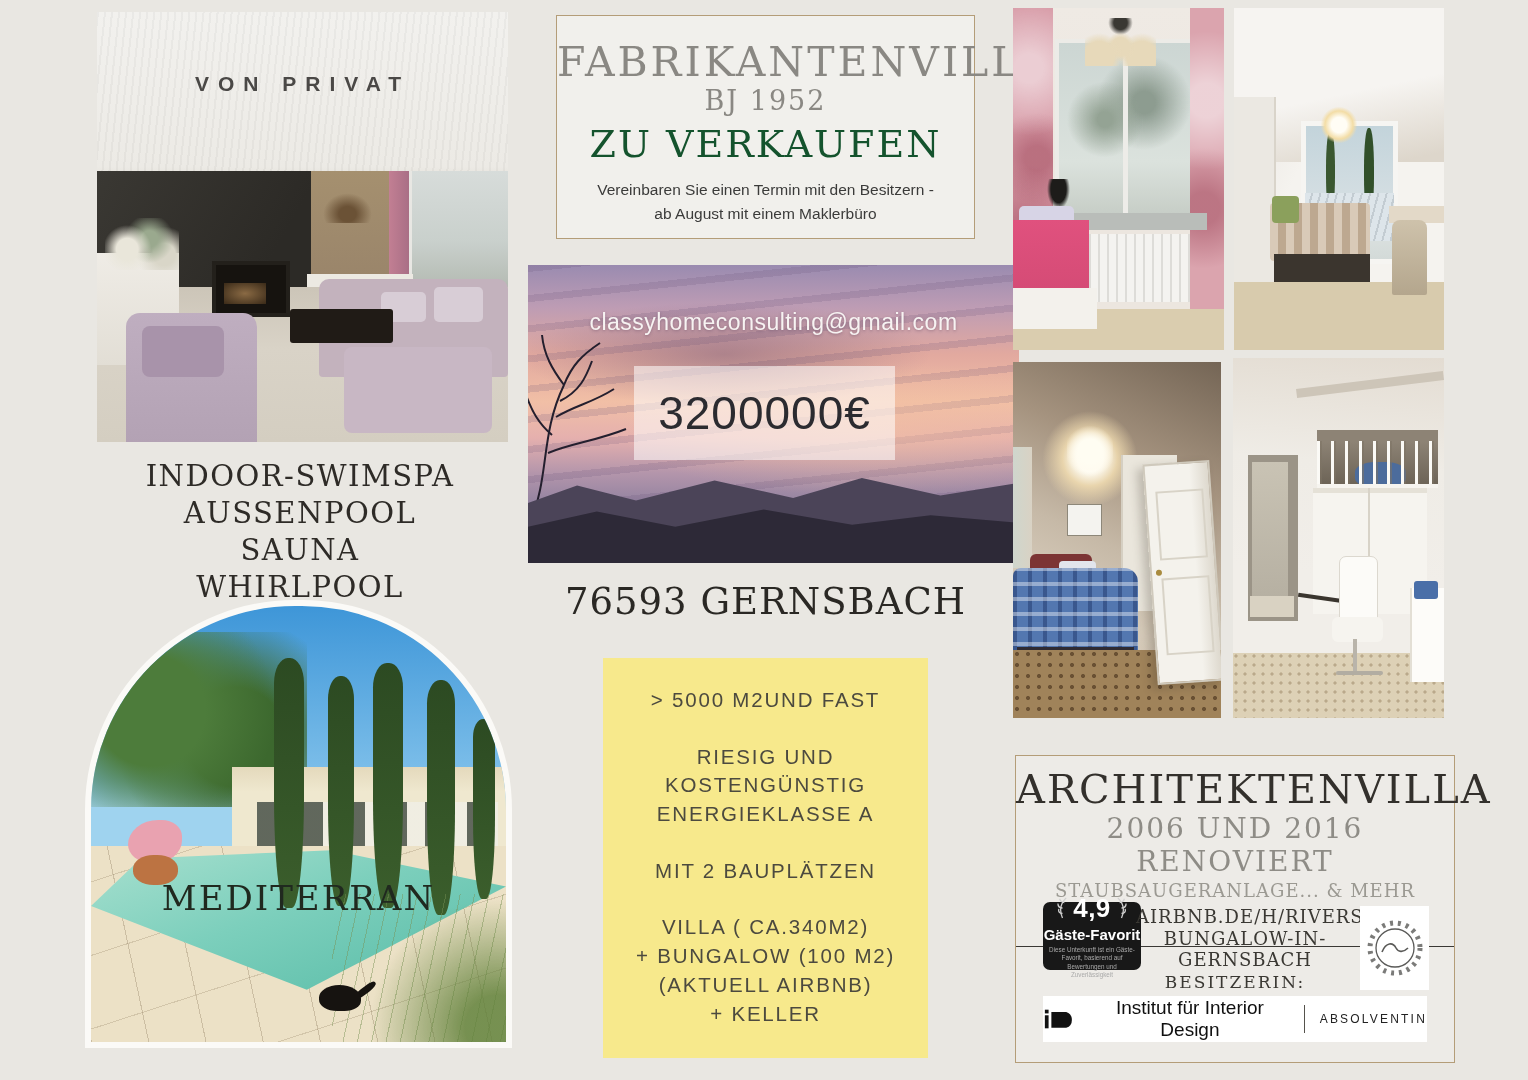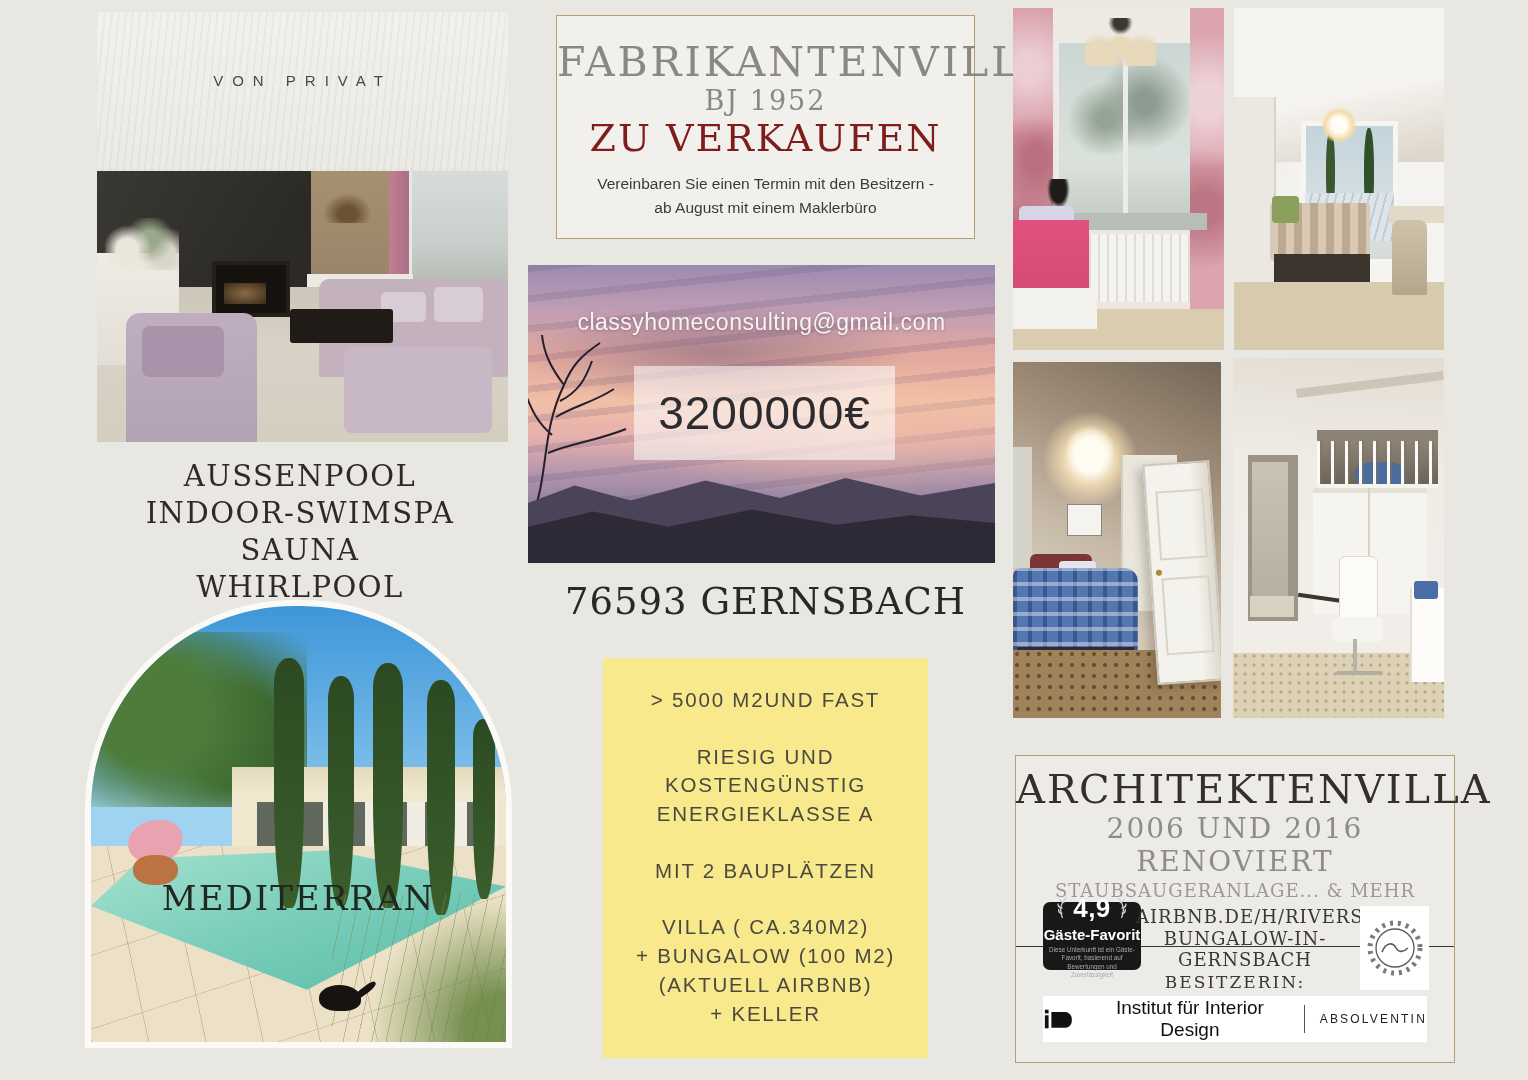--- a/index.html
+++ b/index.html
@@ -24,21 +24,21 @@
   .lv-side{left:51%;top:61%;width:26%;height:7%;background:#ece9e2;}
   .lv-floor{left:0;bottom:0;right:0;height:36%;background:linear-gradient(180deg,#ccc5b8,#d9d3c7 40%,#d4cec1);}
   .lv-sofa{right:0;top:62%;width:46%;height:23%;background:#c3b2bd;border-radius:10px 10px 4px 4px;}
   .lv-chaise{right:4%;top:78%;width:36%;height:20%;background:#c8b7c4;border-radius:8px;}
   .lv-cushion{background:#d8cdd6;border-radius:5px;}
   .lv-arm{left:7%;top:70%;width:32%;height:30%;background:linear-gradient(180deg,#bfaec0,#b3a2b4);border-radius:14px 14px 0 0;}
   .lv-armc{left:11%;top:73%;width:20%;height:12%;background:#a593a8;background:#a893aa;border-radius:8px;}
   .lv-bench{left:47%;top:69%;width:25%;height:8%;background:#201b16;border-radius:3px;}
   .lv-counter{left:0;top:56%;width:20%;height:26%;background:linear-gradient(180deg,#efece6,#e2ded5);}
   .lv-flowers{left:2%;top:48%;width:18%;height:12%;background:radial-gradient(circle at 30% 60%,#e9e6da 18%,transparent 40%),radial-gradient(circle at 60% 40%,#9aa98e 15%,transparent 45%),radial-gradient(circle at 80% 70%,#d9d6c8 16%,transparent 40%);}
-  .lv-label{left:0;right:0;top:60px;color:#4a4846;font-size:15px;letter-spacing:9px;font-weight:400;}
+  .lv-label{left:0;right:0;top:60px;color:#4a4846;font-size:21px;letter-spacing:9px;font-weight:700;}
 
   
   .features{left:100px;top:458px;width:400px;color:#2e2b27;font-size:29px;line-height:1.28;letter-spacing:1.5px;}
 
   
   .ph-pool{left:85px;top:600px;width:427px;height:448px;border:6px solid #fbfaf7;box-sizing:border-box;
            border-radius:210px 210px 0 0;background:linear-gradient(180deg,#3e96d8 0%,#7fc0ea 40%,#9fd3ef 46%);}
   .pl-trees{left:-6%;top:6%;width:58%;height:40%;background:radial-gradient(circle at 35% 45%,#4d7c3b 30%,transparent 68%),radial-gradient(circle at 70% 60%,#3c682e 25%,transparent 60%);}
   .pl-house{left:34%;top:37%;right:0;height:19%;background:linear-gradient(180deg,#e4d9bc 0%,#efe8cf 30%);}
   .pl-housewin{left:40%;top:45%;right:2%;height:10%;background:repeating-linear-gradient(90deg,rgba(42,54,48,.72) 0 24px,rgba(240,238,228,.9) 24px 42px);}
@@ -51,30 +51,30 @@
   .pl-slide2{left:10%;top:57%;width:11%;height:7%;background:#bc7342;border-radius:45%;}
   .pl-plants{right:0;bottom:0;width:42%;height:34%;background:radial-gradient(circle at 95% 90%,rgba(98,130,60,.85) 15%,transparent 60%),repeating-linear-gradient(102deg,transparent 0 13px,rgba(120,145,85,.45) 13px 14px);}
   .pl-cat{left:55%;bottom:7%;width:42px;height:26px;background:#161310;border-radius:55% 60% 45% 50%;}
   .pl-cattail{left:63%;bottom:11%;width:26px;height:7px;background:#161310;border-radius:40%;transform:rotate(-38deg);}
   .pl-label{left:0;right:0;top:272px;color:#20291f;font-size:34px;letter-spacing:2px;}
 
   
   .fabrik{left:556px;top:15px;width:419px;height:224px;background:#f1f0ec;border:1px solid #b49d78;box-sizing:border-box;padding-top:26px;}
   .fab-title{font-size:41px;color:#8a8883;letter-spacing:3px;line-height:1;}
   .fab-sub{font-size:27px;color:#8a8883;letter-spacing:2px;margin-top:2px;}
-  .fab-status{font-size:38px;color:#7f1d1d;letter-spacing:2px;}
+  .fab-status{font-size:38px;color:#14532d;letter-spacing:2px;margin-top:6px;}
   .fab-note{font-size:15.5px;color:#3b3b3a;line-height:1.55;margin-top:12px;}
 
   
   .ph-sunset{left:528px;top:265px;width:467px;height:298px;
     background:
       radial-gradient(ellipse 60% 25% at 40% 30%,rgba(96,74,110,.40),transparent 70%),
       radial-gradient(ellipse 70% 30% at 70% 55%,rgba(244,194,160,.55),transparent 75%),
       repeating-linear-gradient(174deg,rgba(102,80,118,.18) 0 7px,transparent 7px 30px),
-      linear-gradient(180deg,#9a8bb0 0%,#bd9cb4 14%,#e2a99f 30%,#f1bfa6 46%,#e5b0ae 58%,#b395ab 70%,#8c7f9e 82%,#6e6786 100%);}
+      linear-gradient(180deg,#9a8bb0 0%,#bd9cb4 14%,#e2a99f 30%,#f1bfa6 46%,#e5b0ae 58%,#b395ab 70%,#8c7f9e 82%,#6e6786 100%); padding-left: 24px;}
   .su-mtn1{left:0;bottom:0;right:0;height:42%;background:#4b4458;clip-path:polygon(0 52%,10% 38%,22% 50%,38% 34%,54% 48%,68% 32%,84% 46%,100% 36%,100% 100%,0 100%);}
   .su-mtn2{left:0;bottom:0;right:0;height:32%;background:#2d2937;clip-path:polygon(0 62%,14% 46%,30% 62%,48% 44%,66% 60%,82% 50%,100% 58%,100% 100%,0 100%);}
   .su-email{left:0;right:0;top:44px;color:#f7f3f2;font-size:23px;letter-spacing:.5px;text-shadow:0 1px 3px rgba(60,40,70,.35);}
   .su-pricebox{left:106px;top:101px;width:261px;height:94px;background:rgba(255,255,255,.55);display:flex;align-items:center;justify-content:center;}
   .su-price{color:#2b2b30;font-size:46px;letter-spacing:1px;}
 
   
   .gernsbach{left:556px;top:580px;width:419px;color:#2a2824;font-size:37px;letter-spacing:1px;}
 
   
@@ -188,22 +188,22 @@
     <div class="abs lv-cushion" style="right:6%;top:64%;width:12%;height:8%;"></div>
     <div class="abs lv-cushion" style="right:20%;top:65%;width:11%;height:7%;"></div>
     <div class="abs lv-chaise"></div>
     <div class="abs lv-arm"></div>
     <div class="abs lv-armc"></div>
     <div class="abs lv-bench"></div>
     <div class="abs ctr lv-label">VON PRIVAT</div>
   </div>
 
   <div class="abs ctr serif features">
+    <div>INDOOR-SWIMSPA</div>
     <div>AUSSENPOOL</div>
-    <div>INDOOR-SWIMSPA</div>
     <div>SAUNA</div>
     <div>WHIRLPOOL</div>
   </div>
 
   <div class="photo ph-pool">
     <div class="abs pl-trees"></div>
     <div class="abs pl-house"></div>
     <div class="abs pl-housewin"></div>
     <div class="abs pl-lawn"></div>
     <div class="abs pl-deck"></div>

